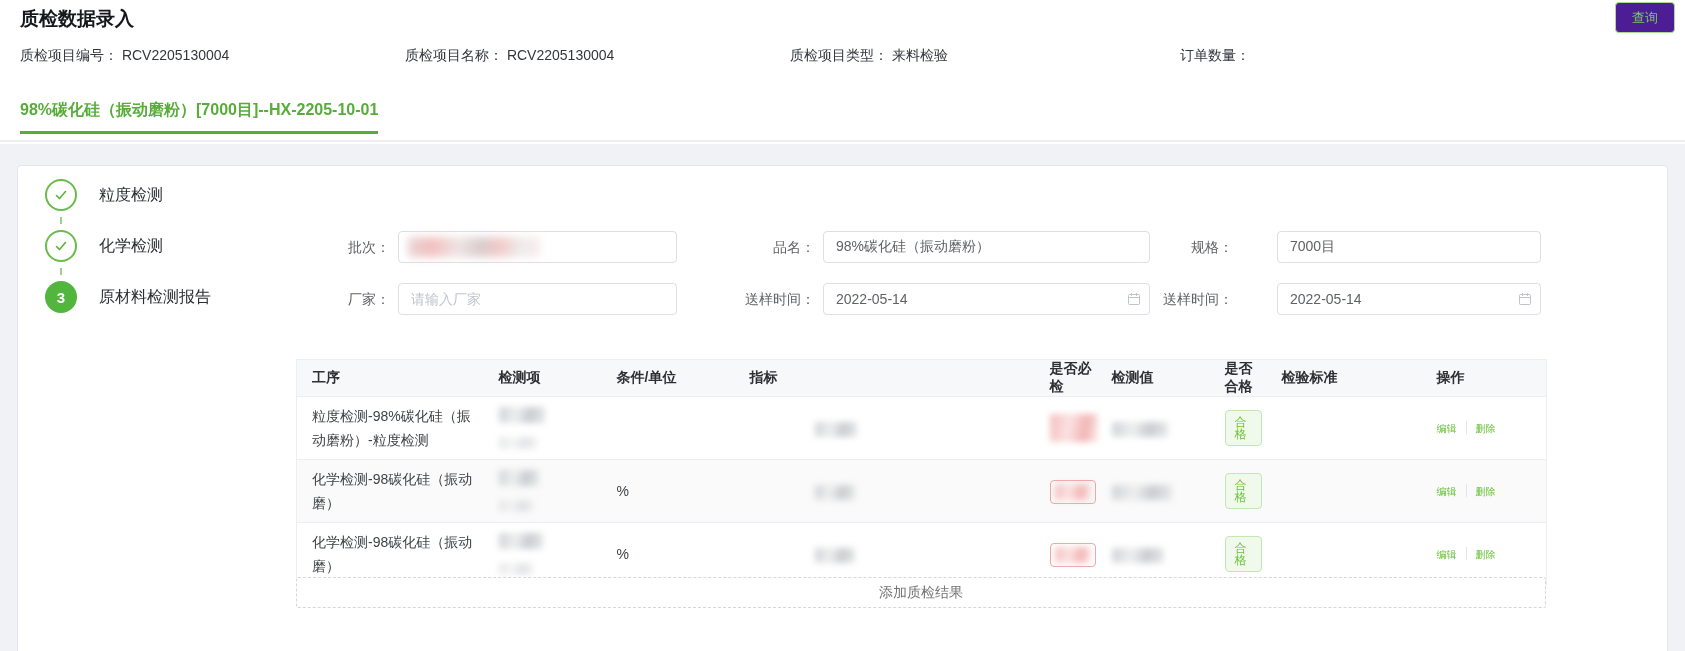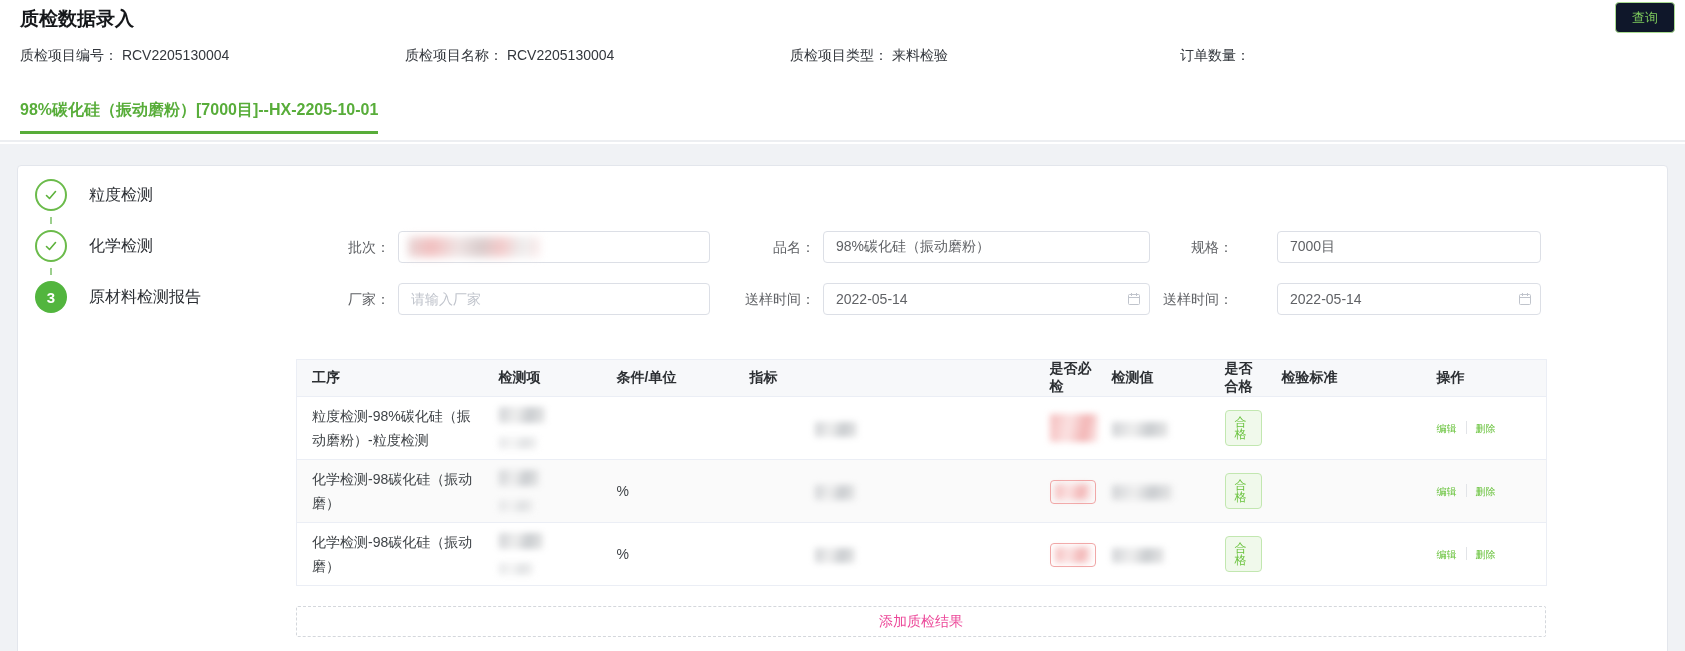--- a/index.html
+++ b/index.html
@@ -15,39 +15,39 @@
     --txt-mid:#606266;
     --txt-ph:#c0c4cc;
   }
   *{margin:0;padding:0;box-sizing:border-box;}
   html,body{width:1685px;height:651px;overflow:hidden;}
   body{font-family:"Liberation Sans","DejaVu Sans",sans-serif;background:#fff;position:relative;color:var(--txt-dark);}
 
   
   .top{position:absolute;left:0;top:0;width:1685px;height:142px;background:#fff;border-bottom:2px solid #eceef1;}
   .page-title{position:absolute;left:20px;top:6px;font-size:19px;font-weight:700;color:#15171a;}
-  .btn-query{position:absolute;right:10px;top:2px;height:31px;padding:4px 16px;background:#0f172a;
+  .btn-query{position:absolute;right:10px;top:2px;height:31px;padding:4px 16px;background:#4c1d95;
     border:1px solid #a9db90;border-radius:4px;color:var(--green-light);font-size:13px;cursor:pointer;
     font-family:inherit;}
   .info-row{position:absolute;top:47px;left:0;width:100%;height:20px;font-size:14px;text-decoration:underline;}
   .info-field{position:absolute;top:0;white-space:nowrap;color:var(--txt-dark);}
   .info-field .lbl{color:#33373d;}
   .info-field .val{color:#33373d;}
   .if0{left:20px;} .if1{left:405px;} .if2{left:790px;} .if3{left:1180px;}
 
   .material-tab{position:absolute;left:20px;top:100px;padding-bottom:10px;border-bottom:3px solid var(--green);
     font-size:16px;font-weight:700;color:var(--green);cursor:pointer;white-space:nowrap;}
 
   
   .main{position:absolute;left:0;top:144px;width:1685px;height:507px;background:var(--page-bg);}
   .panel{position:absolute;left:17px;top:21px;width:1651px;height:700px;background:#fff;
     border:1px solid #e3e6ec;border-radius:4px;}
 
   
-  .stepper{position:absolute;left:17px;top:13px;}
+  .stepper{position:absolute;left:27px;top:13px;}
   .step{display:flex;align-items:center;}
   .step-circle{width:32px;height:32px;border-radius:50%;display:flex;align-items:center;justify-content:center;flex:0 0 32px;}
   .step-circle.done{border:2px solid #6bbb4b;background:#fff;}
   .step-circle.current{background:#52b53e;color:#fff;font-size:15px;font-weight:700;}
   .step-label{margin-left:22px;font-size:16px;color:#2b2e33;white-space:nowrap;}
   .step-connector{width:2px;height:7px;background:#9ccf8d;margin:6px 0 6px 15px;}
 
   
   .content{position:absolute;left:278px;top:0;width:1250px;height:700px;}
 
@@ -61,21 +61,21 @@
     display:flex;align-items:center;justify-content:center;font-size:19px;color:#3a3d42;cursor:pointer;}
 
   
   .form-label{position:absolute;height:32px;line-height:32px;font-size:14px;color:var(--txt-mid);text-align:right;white-space:nowrap;}
   .form-input-wrap{position:absolute;height:32px;}
   .form-input{width:100%;height:32px;border:1px solid #dcdfe6;border-radius:4px;padding:0 12px;
     font-size:14px;color:var(--txt-mid);font-family:inherit;background:#fff;outline:none;}
   .form-input::placeholder{color:var(--txt-ph);}
   .row-a{top:65px;} .row-b{top:117px;}
   .l1{left:0;width:94px;} .l2{left:425px;width:94px;} .l3{left:843px;width:94px;}
-  .i1{left:102px;width:312px;border-radius:16px;} .i2{left:527px;width:327px;} .i3{left:945px;width:300px;padding-left:36px;}
+  .i1{left:102px;width:279px;border-radius:16px;} .i2{left:527px;width:327px;} .i3{left:945px;width:300px;padding-left:36px;}
   .cal-icon{position:absolute;right:9px;top:9px;width:14px;height:14px;pointer-events:none;}
 
   
   .blob{filter:blur(3px);border-radius:2px;display:inline-block;vertical-align:middle;}
   .blob.gray{background:linear-gradient(100deg,#d0d2d5 0%,#efefef 38%,#c9cccf 66%,#e9e9e9 100%);}
   .blob.pink{background:linear-gradient(100deg,#f5bdbd 0%,#fbe3e3 40%,#f2b4b4 72%,#fdeeee 100%);}
   .batch-blur{position:absolute;left:10px;top:6px;width:132px;height:20px;filter:blur(4px);border-radius:2px;
     background:linear-gradient(95deg,#e8d7d7 0%,#f2bfbf 18%,#efe4e4 38%,#d9cccc 55%,#f4caca 70%,#ededed 85%,#fbeaea 100%);}
   .red-tag{display:inline-block;border:1px solid #f0a4a4;border-radius:4px;padding:3px 4px;line-height:0;}
 
@@ -90,22 +90,22 @@
   .qc-table th:first-child,.qc-table td:first-child{padding-left:15px;}
   .proc-cell{word-break:break-all;}
   .badge-ok{display:inline-block;background:var(--badge-bg);border:1px solid var(--badge-border);
     color:var(--badge-text);font-size:12px;line-height:1;padding:5px 9px;border-radius:4px;}
   .op-link{color:var(--badge-text);font-size:10px;cursor:pointer;text-decoration:none;}
   .op-sep{display:inline-block;width:1px;height:13px;background:#e2e4e8;margin:0 9px;vertical-align:-2px;}
   .ind-blob{margin-left:65px;}
   .cell-stack{display:flex;flex-direction:column;gap:14px;padding:8px 0;}
 
   
-  .add-result{position:absolute;left:0;top:440px;width:1250px;height:31px;background:#fff;
-    border:1px dashed #d4d7dc;border-radius:2px;font-size:14px;color:#ec4899;cursor:pointer;font-family:inherit;}
+  .add-result{position:absolute;left:0;top:411px;width:1250px;height:31px;background:#fff;
+    border:1px dashed #d4d7dc;border-radius:2px;font-size:14px;color:#737373;cursor:pointer;font-family:inherit;}
 </style>
 </head>
 <body>
 
 <div class="top">
   <h1 class="page-title">质检数据录入</h1>
   <button class="btn-query">查询</button>
 
   <div class="info-row">
     <span class="info-field if0">

